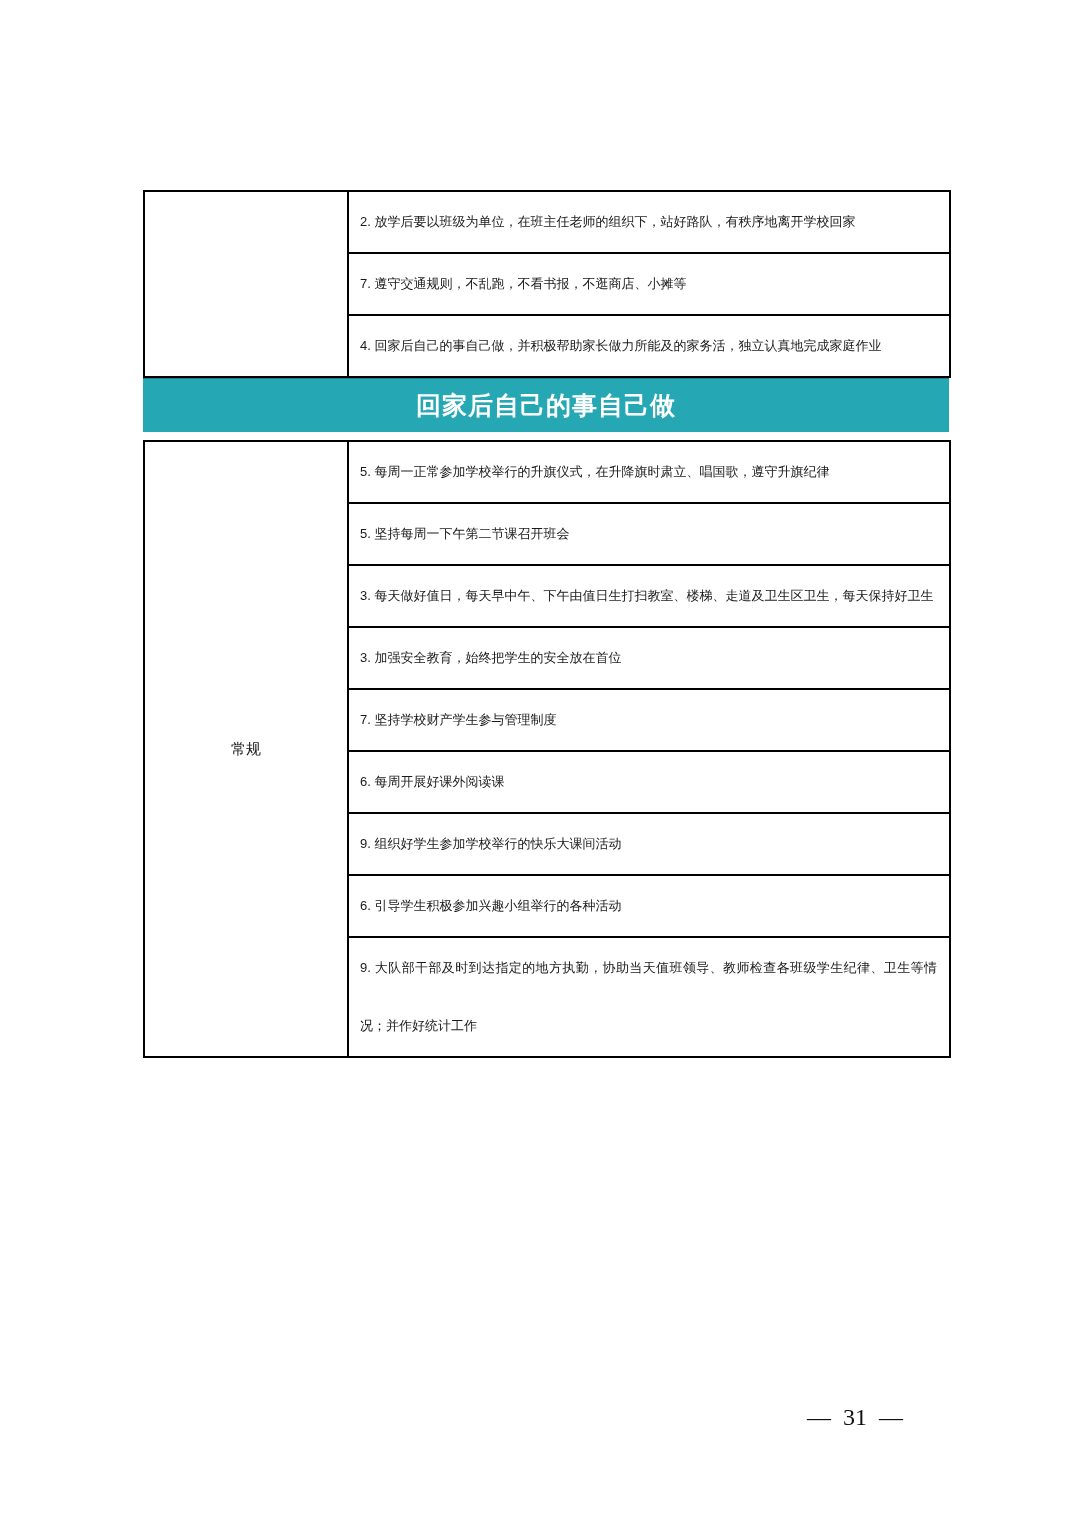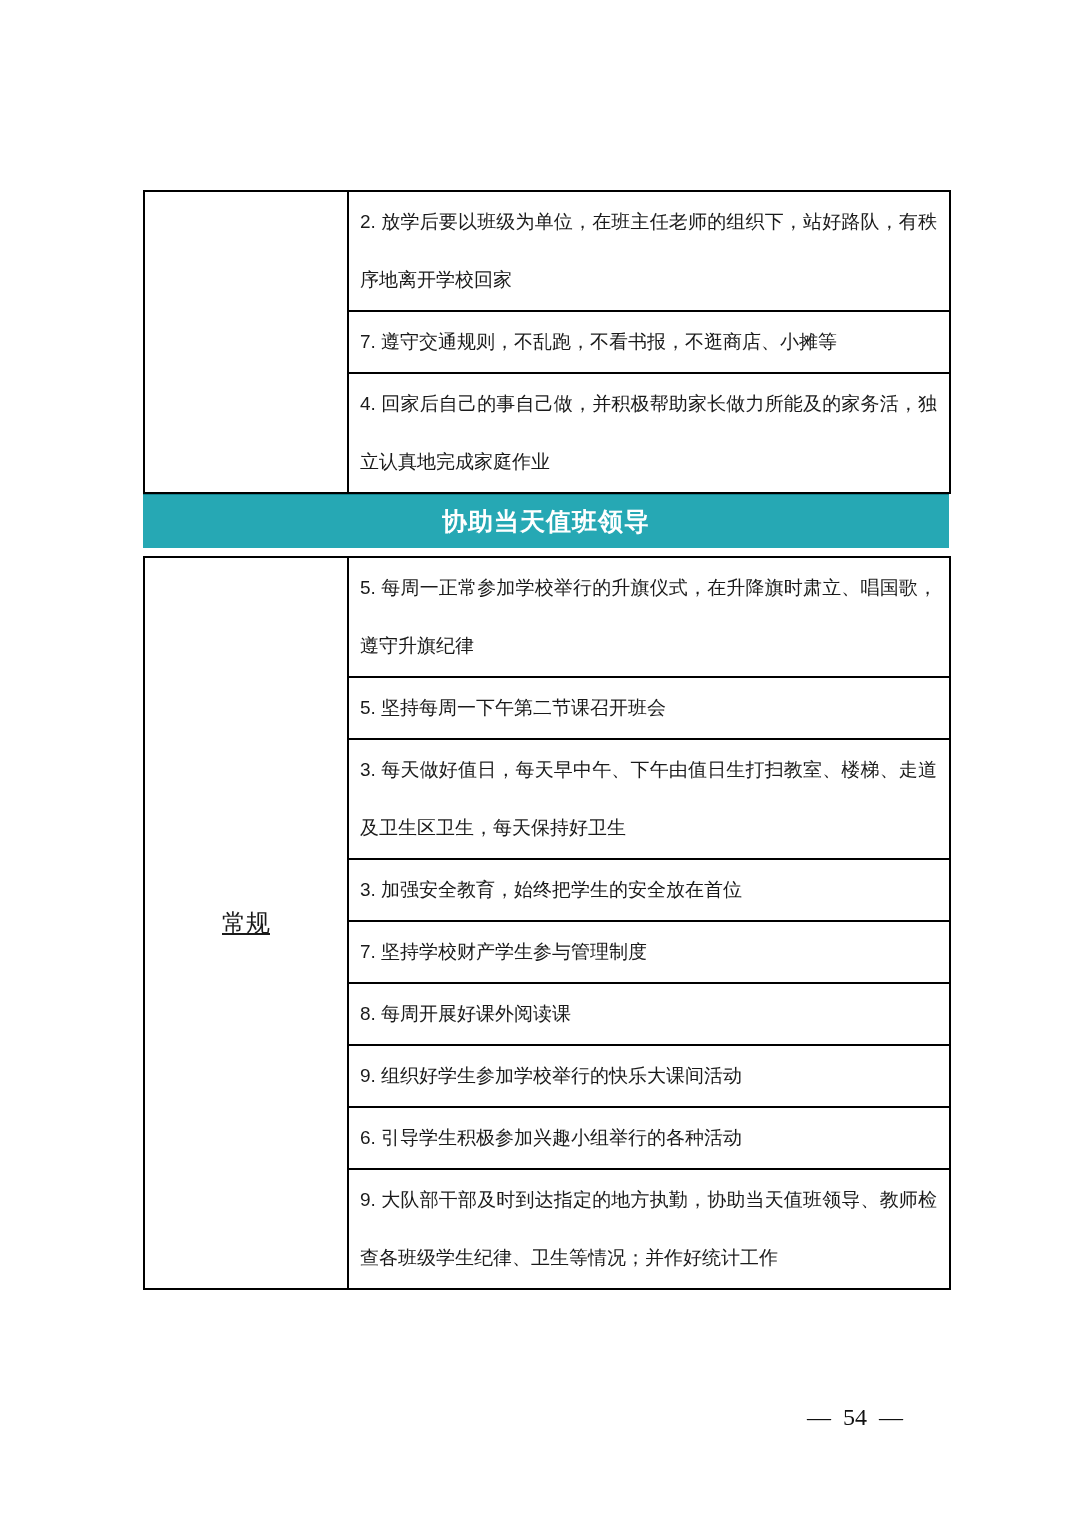--- a/index.html
+++ b/index.html
@@ -22,31 +22,30 @@
   table.tbl {
     border-collapse: collapse;
     table-layout: fixed;
     width: 806px;
   }
   col.c1 { width: 204px; }
   col.c2 { width: 602px; }
   td { border: 2px solid #000000; vertical-align: middle; }
   td.content {
     padding: 1px 12px 1px 11px;
-    font-size: 19px;
+    font-size: 13px;
     line-height: 58px;
     text-align: justify;
     color: #1a1a1a;
   }
   td.label-cell {
     text-align: center;
-    font-size: 24px;
+    font-size: 15px;
     line-height: 30px;
     color: #1a1a1a;
-    text-decoration: underline;
   }
   .banner {
     width: 806px;
     height: 54px;
     background: #26a8b4;
     border-top: 1px solid #13808c;
     display: flex;
     align-items: center;
     justify-content: center;
   }
@@ -89,21 +88,21 @@
         <tr>
           <td class="content">7. 遵守交通规则，不乱跑，不看书报，不逛商店、小摊等</td>
         </tr>
         <tr>
           <td class="content">4. 回家后自己的事自己做，并积极帮助家长做力所能及的家务活，独立认真地完成家庭作业</td>
         </tr>
       </tbody>
     </table>
 
     <div class="banner">
-      <span class="banner-title">协助当天值班领导</span>
+      <span class="banner-title">回家后自己的事自己做</span>
     </div>
 
     <table class="tbl tbl2">
       <colgroup>
           <col class="c1">
           <col class="c2">
         </colgroup>
       <tbody>
         <tr>
           <td class="label-cell" rowspan="9">常规</td>
@@ -115,30 +114,30 @@
         <tr>
           <td class="content">3. 每天做好值日，每天早中午、下午由值日生打扫教室、楼梯、走道及卫生区卫生，每天保持好卫生</td>
         </tr>
         <tr>
           <td class="content">3. 加强安全教育，始终把学生的安全放在首位</td>
         </tr>
         <tr>
           <td class="content">7. 坚持学校财产学生参与管理制度</td>
         </tr>
         <tr>
-          <td class="content">8. 每周开展好课外阅读课</td>
+          <td class="content">6. 每周开展好课外阅读课</td>
         </tr>
         <tr>
           <td class="content">9. 组织好学生参加学校举行的快乐大课间活动</td>
         </tr>
         <tr>
           <td class="content">6. 引导学生积极参加兴趣小组举行的各种活动</td>
         </tr>
         <tr>
           <td class="content">9. 大队部干部及时到达指定的地方执勤，协助当天值班领导、教师检查各班级学生纪律、卫生等情况；并作好统计工作</td>
         </tr>
       </tbody>
     </table>
 
   </div>
 
-  <div class="footer">— 54 —</div>
+  <div class="footer">— 31 —</div>
 </div>
 
 </body></html>

